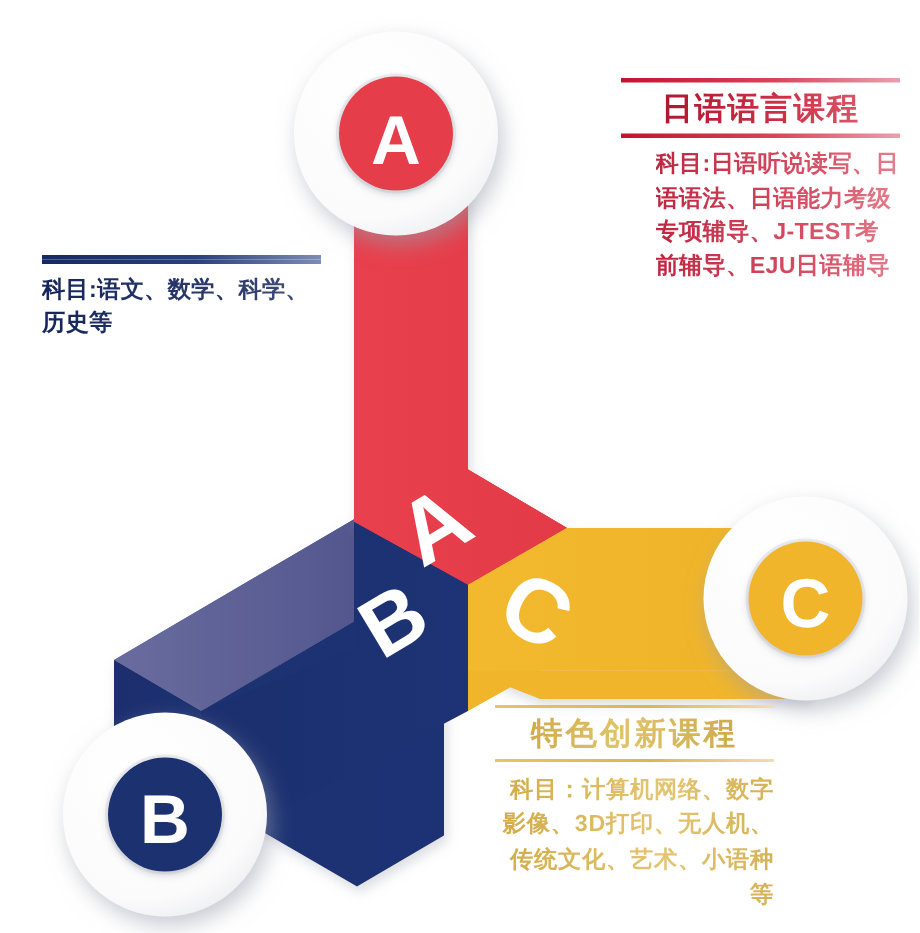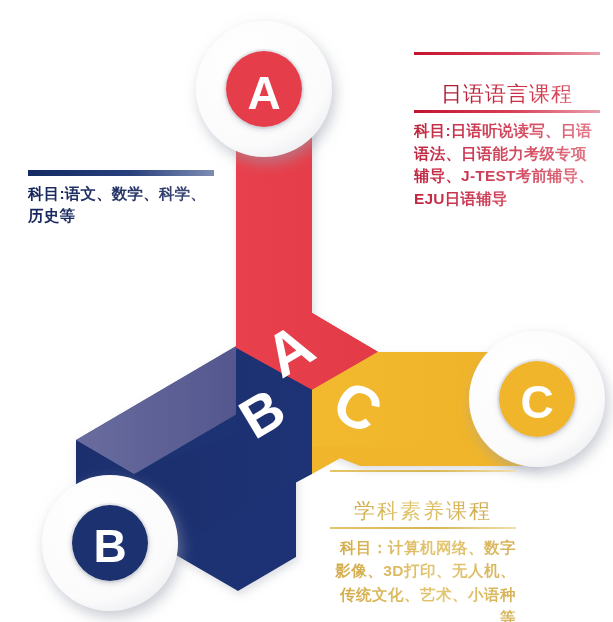--- a/index.html
+++ b/index.html
@@ -33,27 +33,26 @@
   }
   .block .rule {
     height: 3px;
     width: 100%;
     border: 0;
     margin: 0;
     display: block;
   }
   .block .title {
     font-size: 21px;
-    font-weight: 400;
+    font-weight: 700;
     letter-spacing: 1px;
     text-align: center;
     padding: 6px 0 5px 0;
     line-height: 1.1;
     white-space: nowrap;
-    margin-top: 21px;
   }
   .block .body {
     font-size: 15.5px;
     font-weight: 700;
     line-height: 1.45;
     padding-top: 7px;
     letter-spacing: 0.2px;
   }
 
   
@@ -71,20 +70,21 @@
     -webkit-background-clip: text;
     background-clip: text;
     color: transparent;
   }
   #block-a .body {
     color: #d4455c;
     background: linear-gradient(to right, #c02540 0%, #d8556a 70%, #e4808f 100%);
     -webkit-background-clip: text;
     background-clip: text;
     color: transparent;
+    margin-left: 23px;
   }
 
   
   #block-b {
     left: 28px;
     top: 170px;
     width: 186px;
   }
   #block-b .rule {
     background: linear-gradient(to right, #132a63 0%, #28407c 55%, #7d8cb4 100%);
@@ -256,18 +256,18 @@
   </div>
 
   <div class="block" id="block-b">
     <hr class="rule">
     <hr class="rule">
     <div class="body">科目:语文、数学、科学、历史等</div>
   </div>
 
   <div class="block" id="block-c">
     <hr class="rule">
-    <div class="title">学科素养课程</div>
+    <div class="title">特色创新课程</div>
     <hr class="rule">
     <div class="body">科目：计算机网络、数字影像、3D打印、无人机、传统文化、艺术、小语种等</div>
   </div>
 
 </div>
 
 </body></html>

